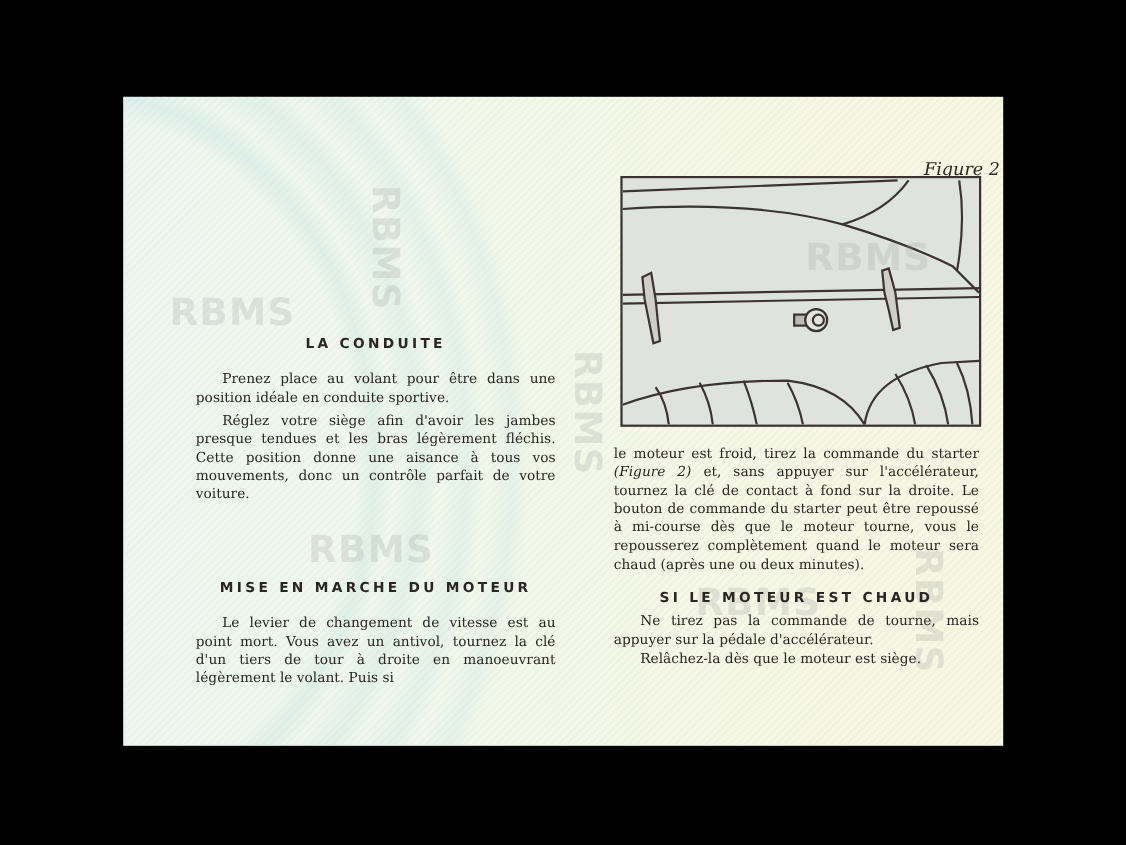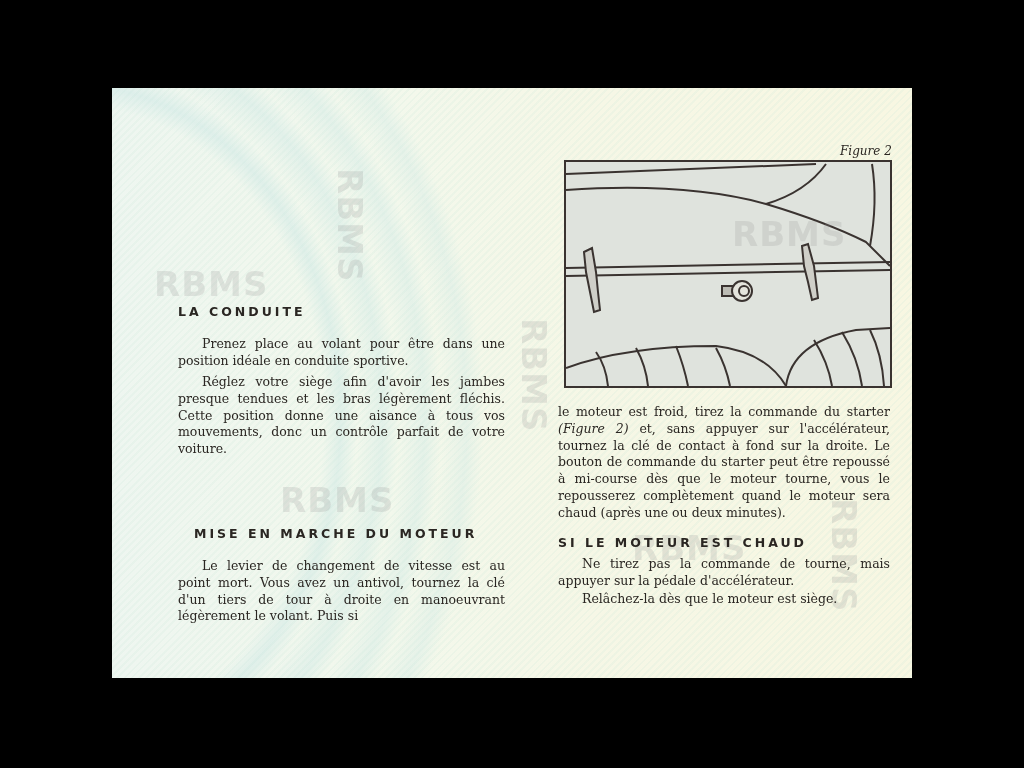--- a/index.html
+++ b/index.html
@@ -44,36 +44,36 @@
   }
   .col-left { left: 66px; width: 327px; }
   .col-right { left: 446px; width: 332px; }
   .heading {
     position: absolute;
     font-family: "DejaVu Sans", sans-serif;
     font-weight: bold;
     font-size: 12.5px;
     letter-spacing: 3px;
     color: #2a2622;
-    text-align: left;
+    text-align: center;
   }
   .para {
     position: absolute;
     margin: 0;
     text-indent: 24px;
   }
   .para.noindent { text-indent: 0; }
   .italic { font-style: italic; }
   .fig-caption {
     position: absolute;
     left: 728px;
     top: 56px;
     font-family: "DejaVu Serif", serif;
     font-style: italic;
-    font-size: 12px;
+    font-size: 16px;
     color: #2a2622;
   }
   .figure {
     position: absolute;
     left: 452px;
     top: 72px;
     width: 324px;
     height: 224px;
     border: 2px solid #3a3330;
     background: #dfe3dd;
@@ -91,21 +91,21 @@
   <div class="watermark" style="left:620px; top:126px; z-index:3;">RBMS</div>
   <div class="watermark" style="left:520px; top:440px;">RBMS</div>
   <div class="watermark vertical" style="left:712px; top:410px;">RBMS</div>
 
   <div class="col col-left" style="top:0; height:590px;">
     <div class="heading" style="top:216px; left:0; width:327px;">LA CONDUITE</div>
 
     <p class="para" style="top:286px; width:327px;">Réglez votre siège afin d'avoir les jambes presque tendues et les bras légèrement fléchis. Cette position donne une aisance à tous vos mouvements, donc un contrôle parfait de votre voiture.</p>
     <p class="para" style="top:248px; width:327px;">Prenez place au volant pour être dans une position idéale en conduite sportive.</p>
 
-    <div class="heading" style="top:438px; left:16px; width:327px;">MISE EN MARCHE DU MOTEUR</div>
+    <div class="heading" style="top:438px; left:0; width:327px;">MISE EN MARCHE DU MOTEUR</div>
 
     <p class="para" style="top:470px; width:327px;">Le levier de changement de vitesse est au point mort. Vous avez un antivol, tournez la clé d'un tiers de tour à droite en manoeuvrant légèrement le volant. Puis si</p>
   </div>
 
   <div class="fig-caption">Figure 2</div>
 
   <div class="figure">
     <svg width="324" height="224" viewBox="0 0 324 224">
       <g fill="none" stroke="#3a3330" stroke-width="2">
 

